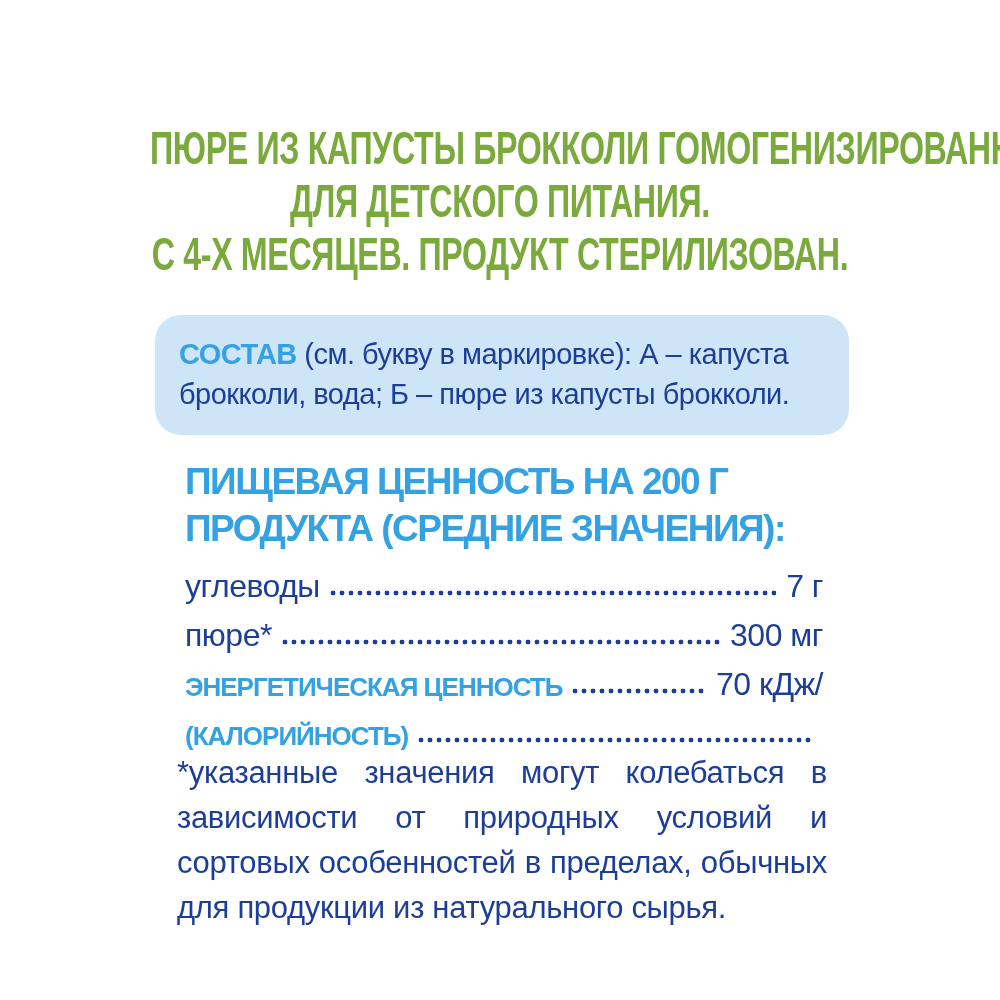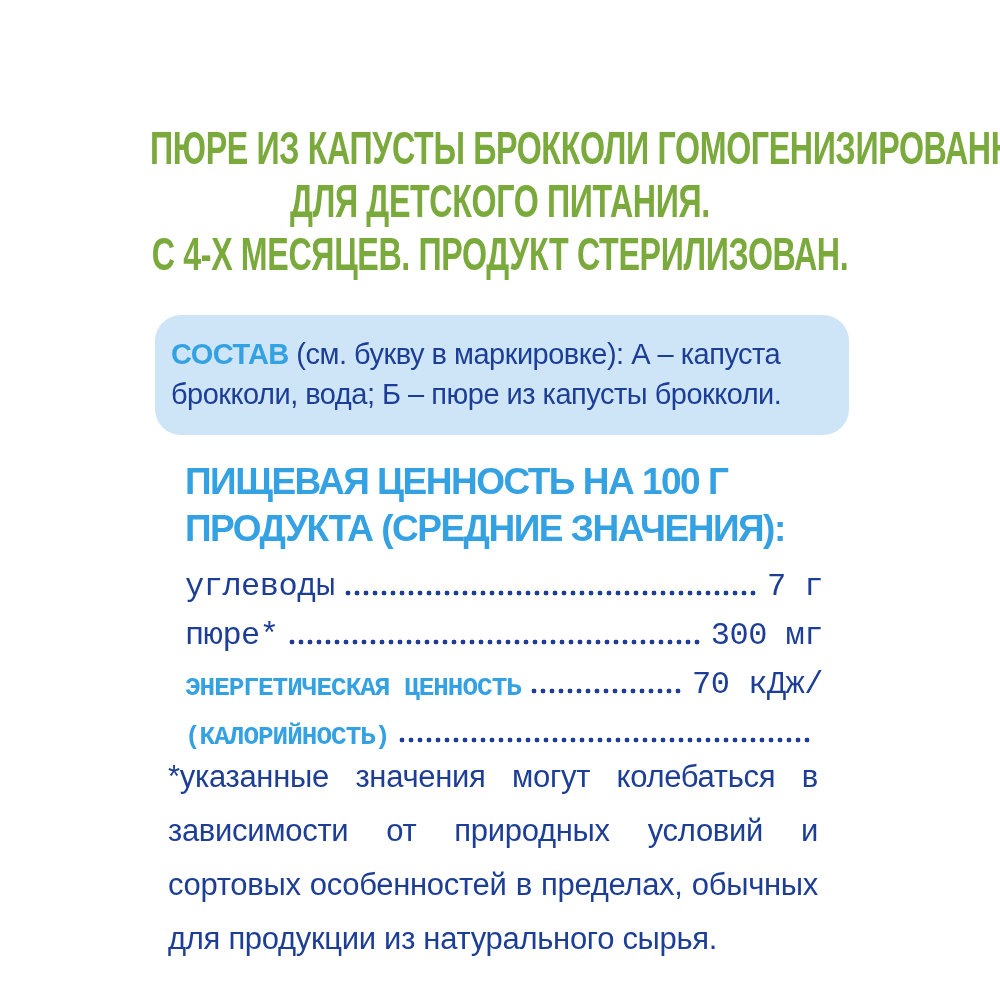--- a/index.html
+++ b/index.html
@@ -33,21 +33,21 @@
   }
   
   .compo-box {
     position: absolute;
     top: 315px;
     left: 155px;
     width: 694px;
     box-sizing: border-box;
     background: #cde5f7;
     border-radius: 26px;
-    padding: 19px 26px 21px 16px;
+    padding: 19px 26px 21px 24px;
     font-size: 29px;
     line-height: 40px;
     color: #1d3e96;
     letter-spacing: -0.5px;
   }
   .compo-label {
     color: #33a1e2;
     font-weight: bold;
   }
   
@@ -71,21 +71,20 @@
     width: 638px;
   }
   .nv-row {
     display: flex;
     align-items: flex-end;
     height: 49px;
     font-size: 32px;
     color: #1d3e96;
     letter-spacing: -0.5px;
     white-space: nowrap;
-    font-family: Liberation Mono, monospace;
   }
   .nv-row .leader {
     flex: 1 1 auto;
     min-width: 0;
     height: 6px;
     margin: 0 10px 9px 10px;
     background-image: radial-gradient(circle at 3px 3px, #1d3e96 2.1px, rgba(0,0,0,0) 2.7px);
     background-size: 9px 6px;
     background-repeat: repeat-x;
     background-position: left bottom;
@@ -93,45 +92,45 @@
   .nv-row.accent .nv-label {
     color: #33a1e2;
     font-weight: bold;
     font-size: 26px;
     letter-spacing: -1px;
   }
   
   .footnote {
     position: absolute;
     top: 750px;
-    left: 168px;
+    left: 177px;
     width: 650px;
     font-size: 31px;
-    line-height: 54px;
+    line-height: 45px;
     color: #1d3e96;
     letter-spacing: -0.3px;
     text-align: justify;
   }
 </style>
 </head>
 <body>
 
 <div class="page">
 
   <div class="product-title">
     <div>ПЮРЕ ИЗ КАПУСТЫ БРОККОЛИ ГОМОГЕНИЗИРОВАННОЕ.</div>
     <div>ДЛЯ ДЕТСКОГО ПИТАНИЯ.</div>
     <div>С 4-Х МЕСЯЦЕВ. ПРОДУКТ СТЕРИЛИЗОВАН.</div>
   </div>
 
   <div class="compo-box">
     <span class="compo-label">СОСТАВ</span><span> (см. букву в маркировке): А – капуста брокколи, вода; Б – пюре из капусты брокколи.</span>
   </div>
 
-  <div class="nut-title">ПИЩЕВАЯ ЦЕННОСТЬ НА 100 Г
+  <div class="nut-title">ПИЩЕВАЯ ЦЕННОСТЬ НА 200 Г
 ПРОДУКТА (СРЕДНИЕ ЗНАЧЕНИЯ):</div>
 
   <div class="nut-rows">
     <div class="nv-row">
       <span class="nv-label">углеводы</span>
       <span class="leader"></span>
       <span class="nv-value">7 г</span>
     </div>
     <div class="nv-row">
       <span class="nv-label">пюре*</span>

